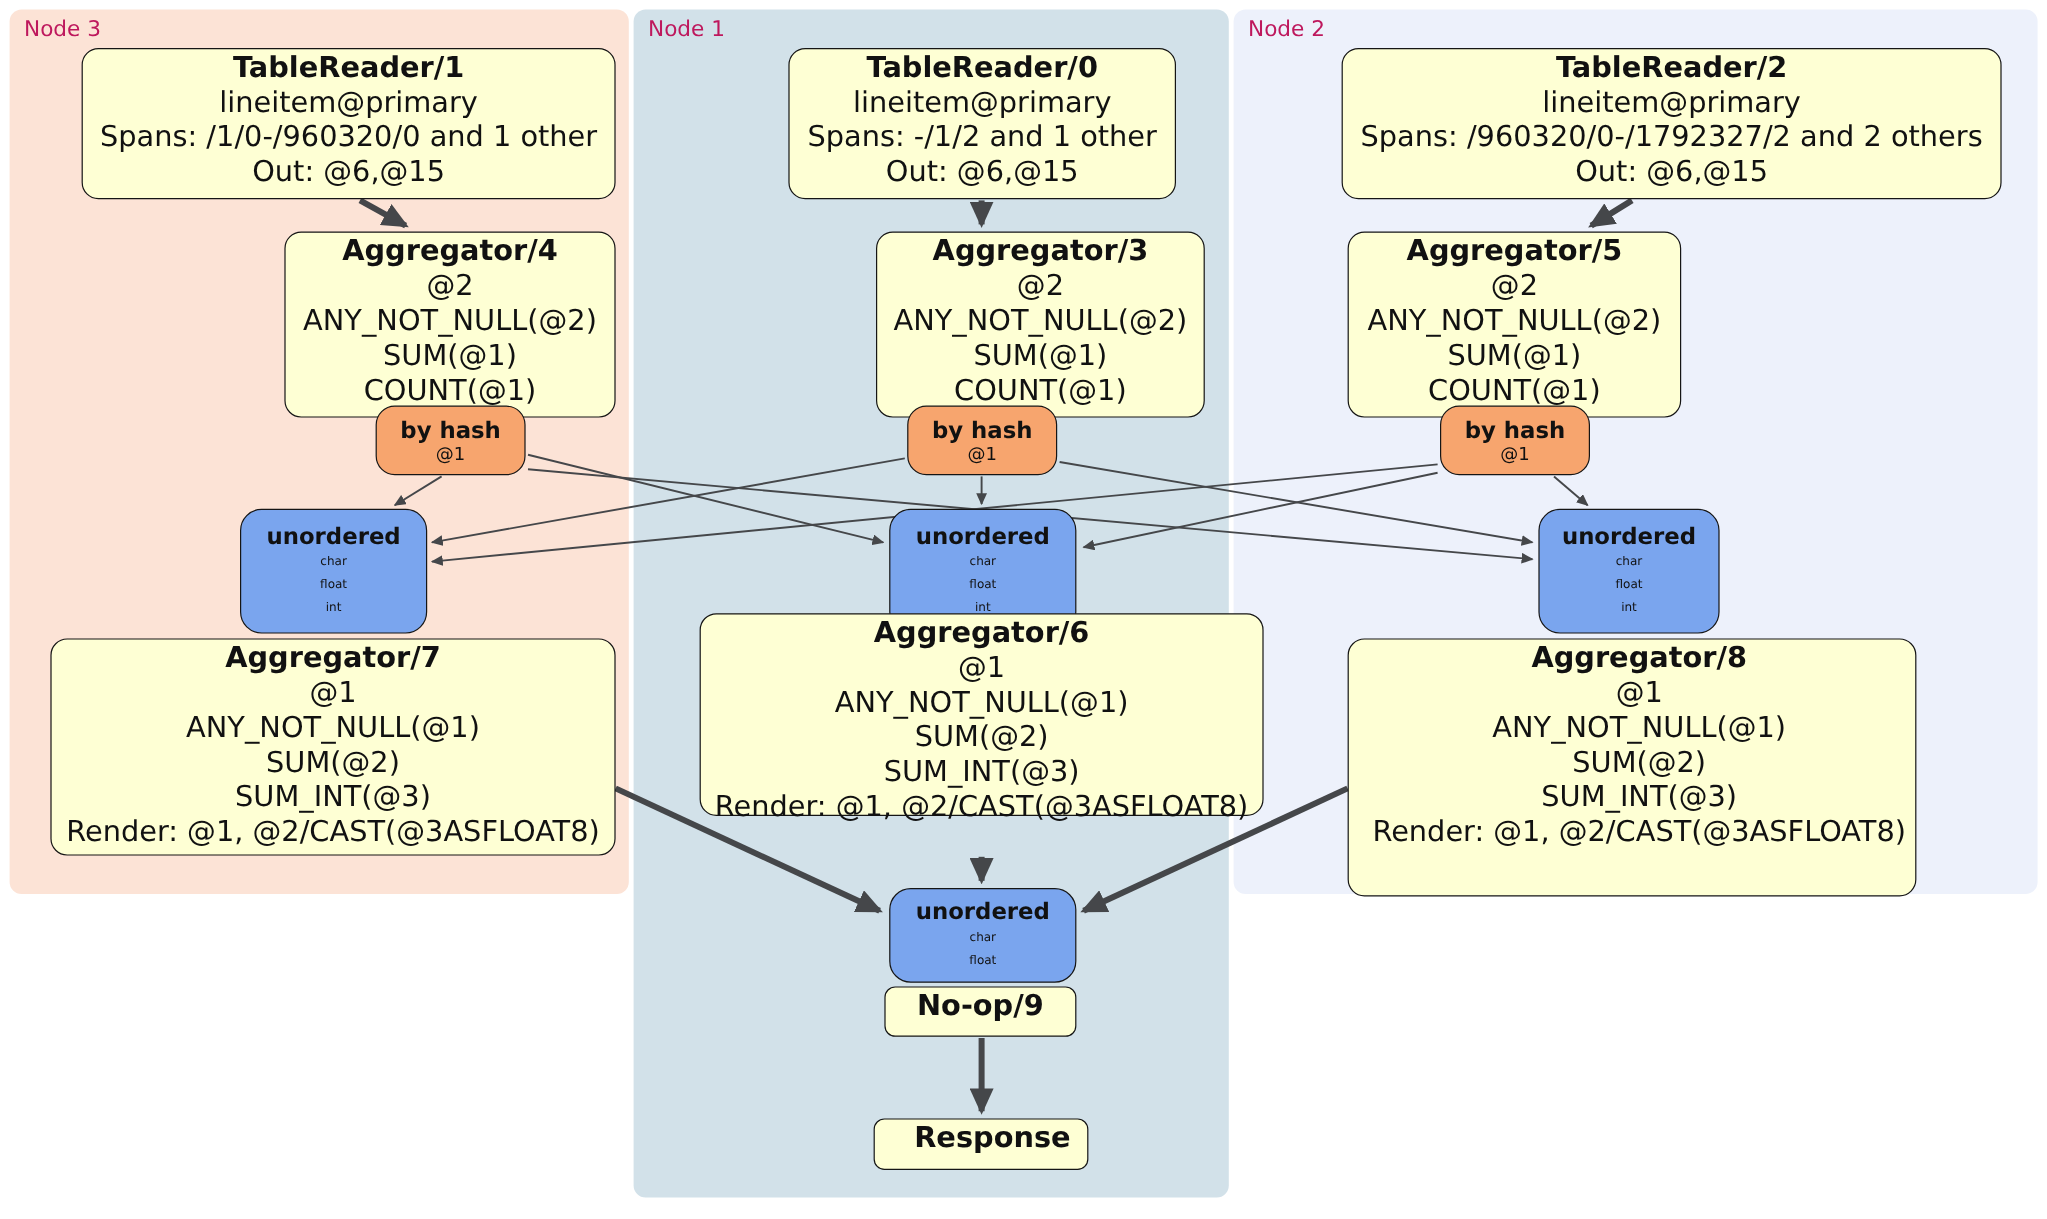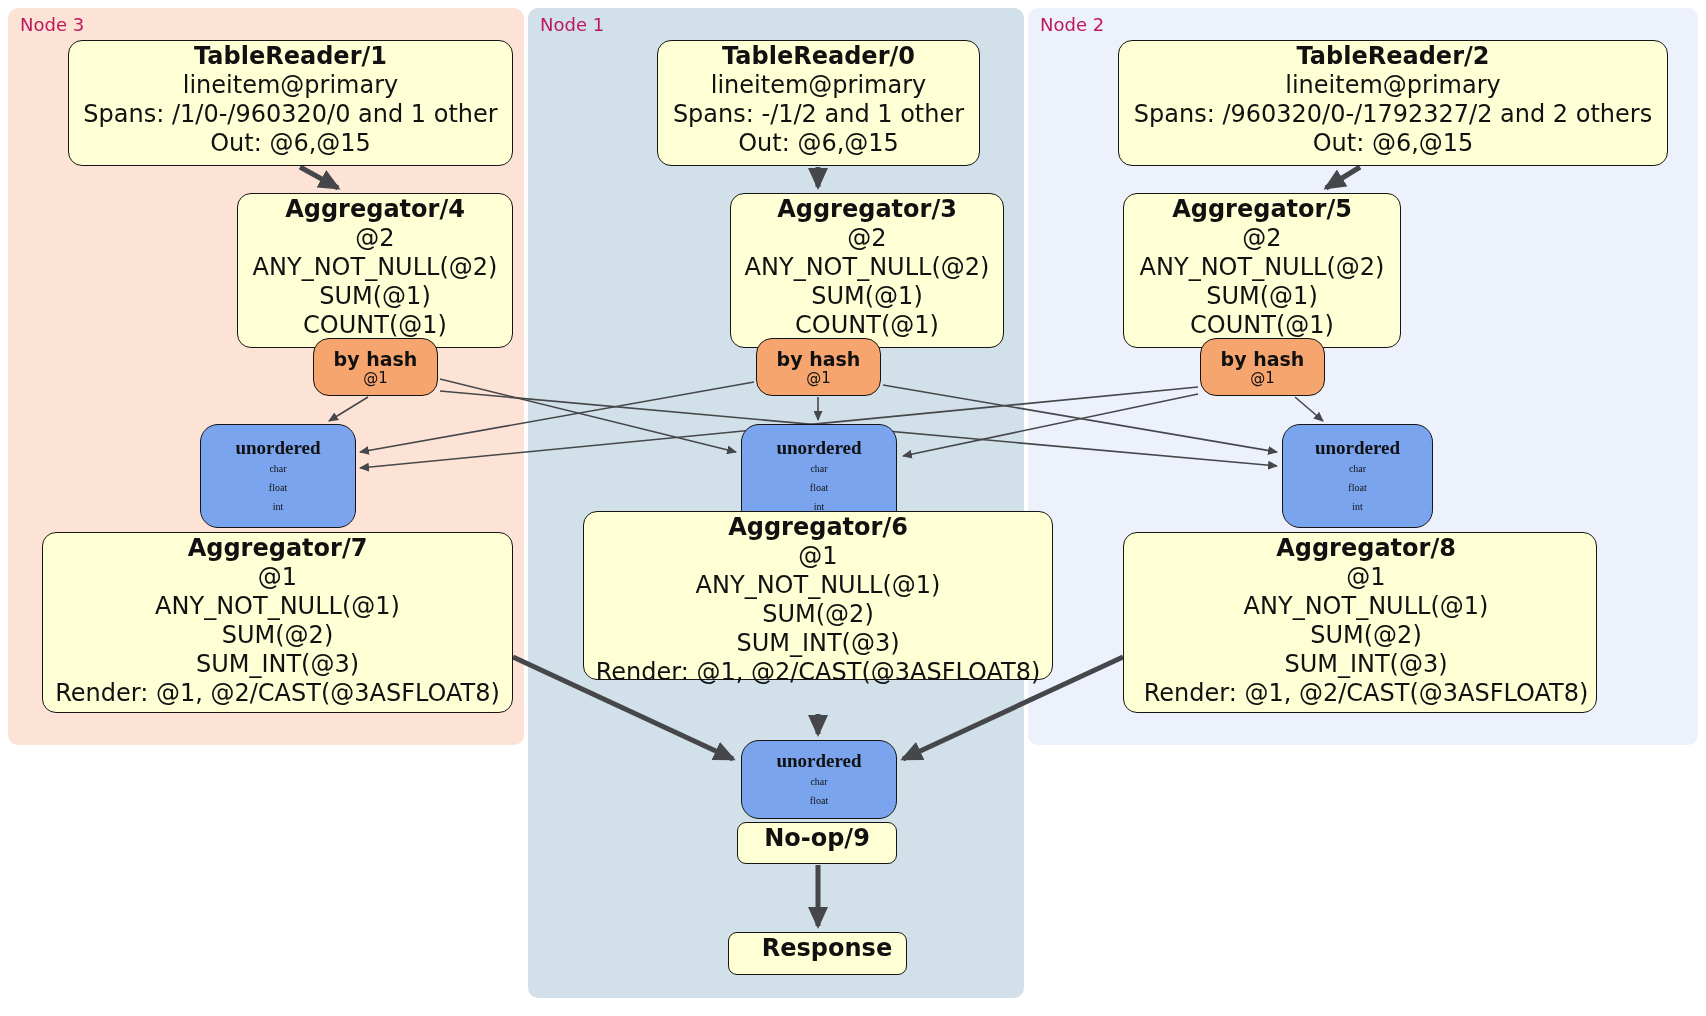--- a/index.html
+++ b/index.html
@@ -24,35 +24,35 @@
   .router{
     position:absolute;display:flex;flex-direction:column;justify-content:center;align-items:center;
     background:#f7a56e;border:1.6px solid #151515;border-radius:16px;
     text-align:center;white-space:nowrap;box-sizing:border-box;
   }
   .router .title{font-weight:bold;font-size:19px;line-height:22px;}
   .router .line{font-size:15px;line-height:17px;}
   .sync{
     position:absolute;display:flex;flex-direction:column;justify-content:center;align-items:center;
     background:#7aa5ee;border:1.6px solid #151515;border-radius:18px;
-    text-align:center;white-space:nowrap;box-sizing:border-box;font-family:Liberation Serif, serif;
+    text-align:center;white-space:nowrap;box-sizing:border-box;
   }
   .sync .title{font-weight:bold;font-size:19px;line-height:23px;}
   .sync .line{font-size:10px;line-height:19px;}
   .small-op{border-radius:9px;}
   
   #tr1{left:68px;top:40px;width:445px;height:126px;}
   #tr0{left:657px;top:40px;width:323px;height:126px;}
   #tr2{left:1118px;top:40px;width:550px;height:126px;}
   #agg4{left:237px;top:193px;width:276px;height:155px;}
   #agg3{left:682px;top:193px;width:274px;height:155px;margin-left:48px;}
   #agg5{left:1123px;top:193px;width:278px;height:155px;}
   #agg7{left:42px;top:532px;width:471px;height:181px;}
   #agg6{left:583px;top:511px;width:470px;height:169px;}
-  #agg8{left:1123px;top:532px;width:474px;height:181px;padding-left:12px;}
+  #agg8{left:1123px;top:532px;width:474px;height:215px;padding-left:12px;}
   #bh4{left:313px;top:338px;width:125px;height:58px;}
   #bh3{left:756px;top:338px;width:125px;height:58px;}
   #bh5{left:1200px;top:338px;width:125px;height:58px;}
   #un7{left:200px;top:424px;width:156px;height:104px;}
   #un6{left:741px;top:424px;width:156px;height:104px;}
   #un8{left:1282px;top:424px;width:151px;height:104px;}
   #un9{left:741px;top:740px;width:156px;height:79px;}
   #noop{left:737px;top:822px;width:160px;height:42px;}
   #resp{left:728px;top:932px;width:179px;height:43px;padding-left:19px;}
   line.thick{stroke:#45474a;stroke-width:5;}

